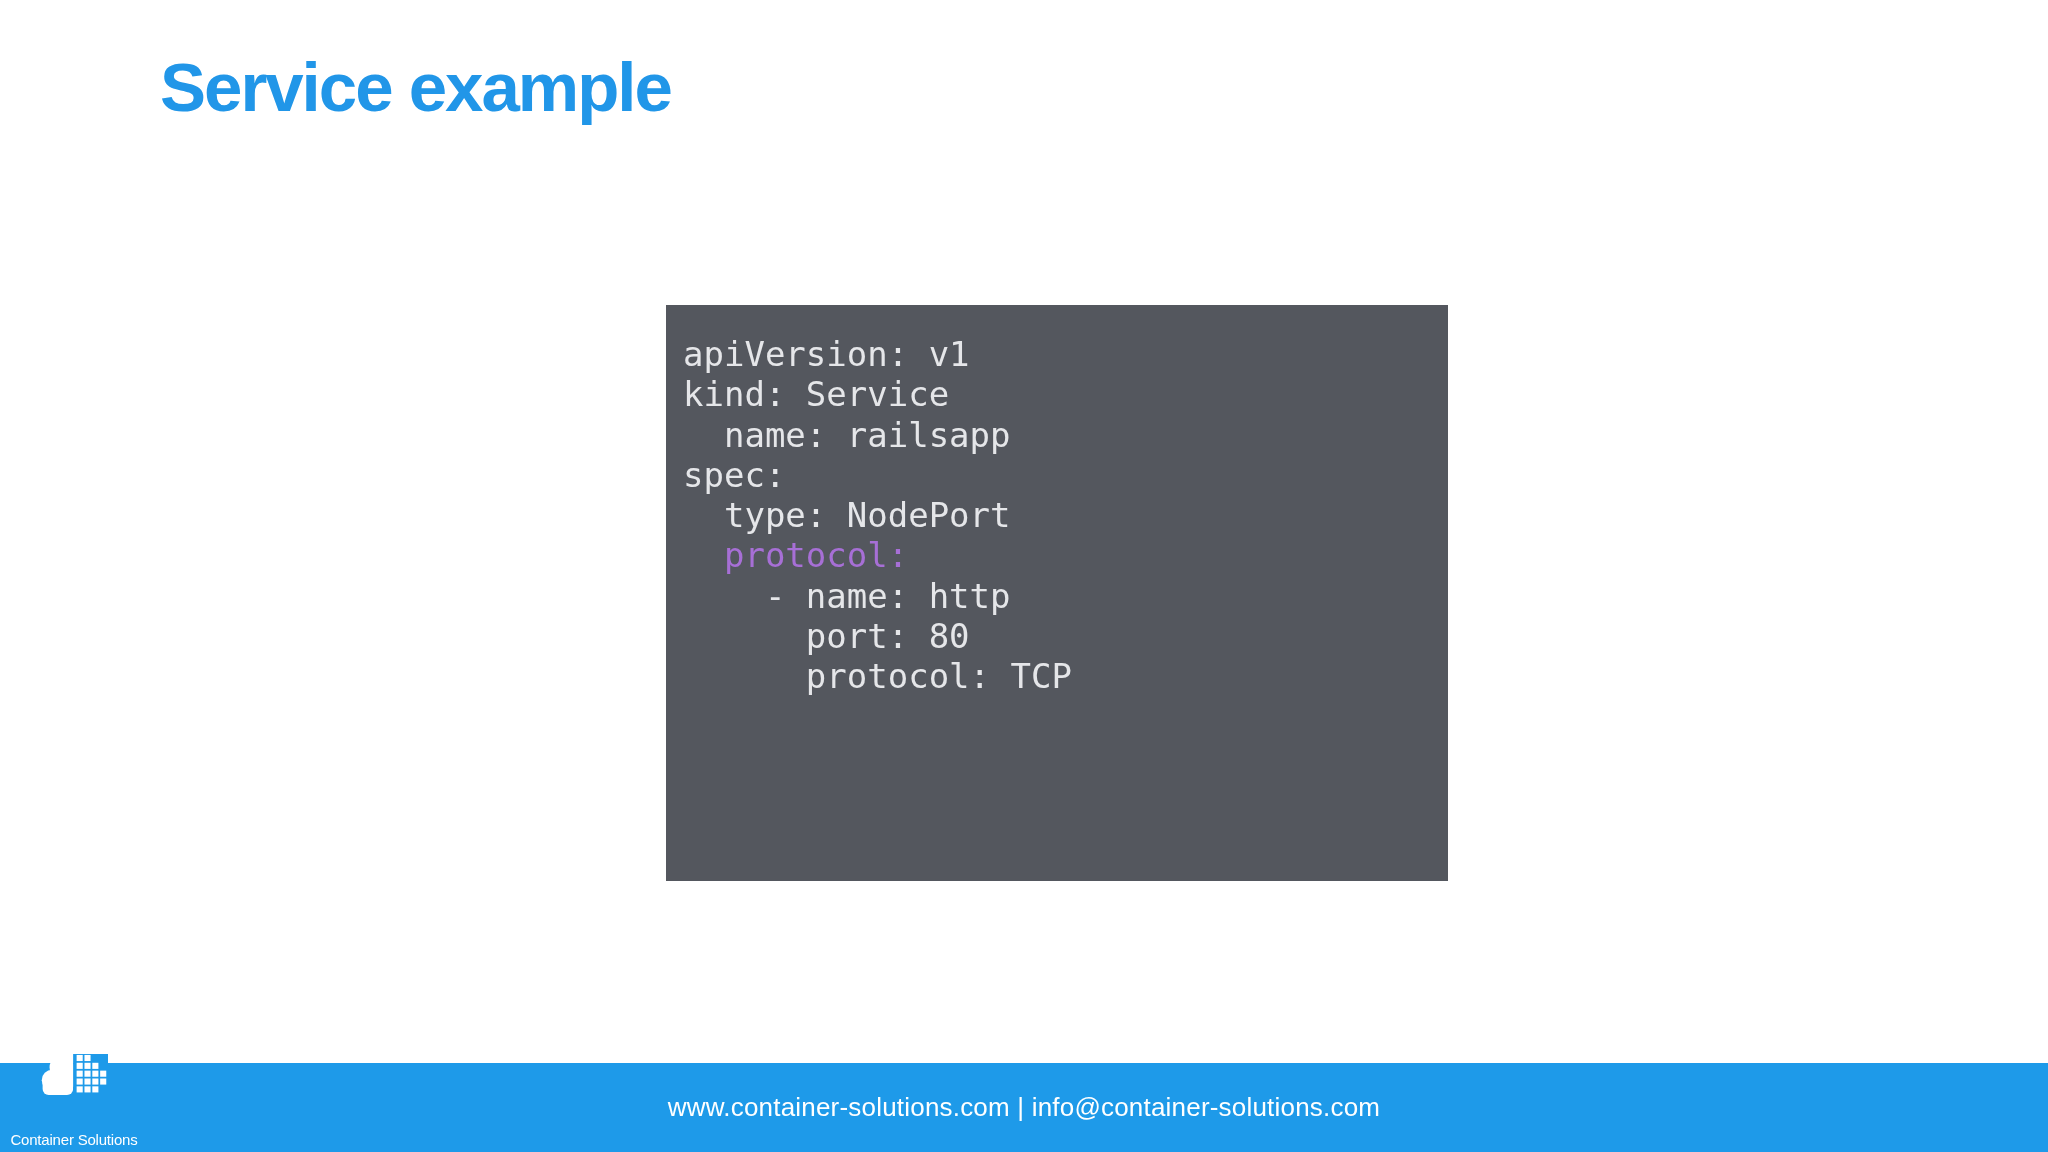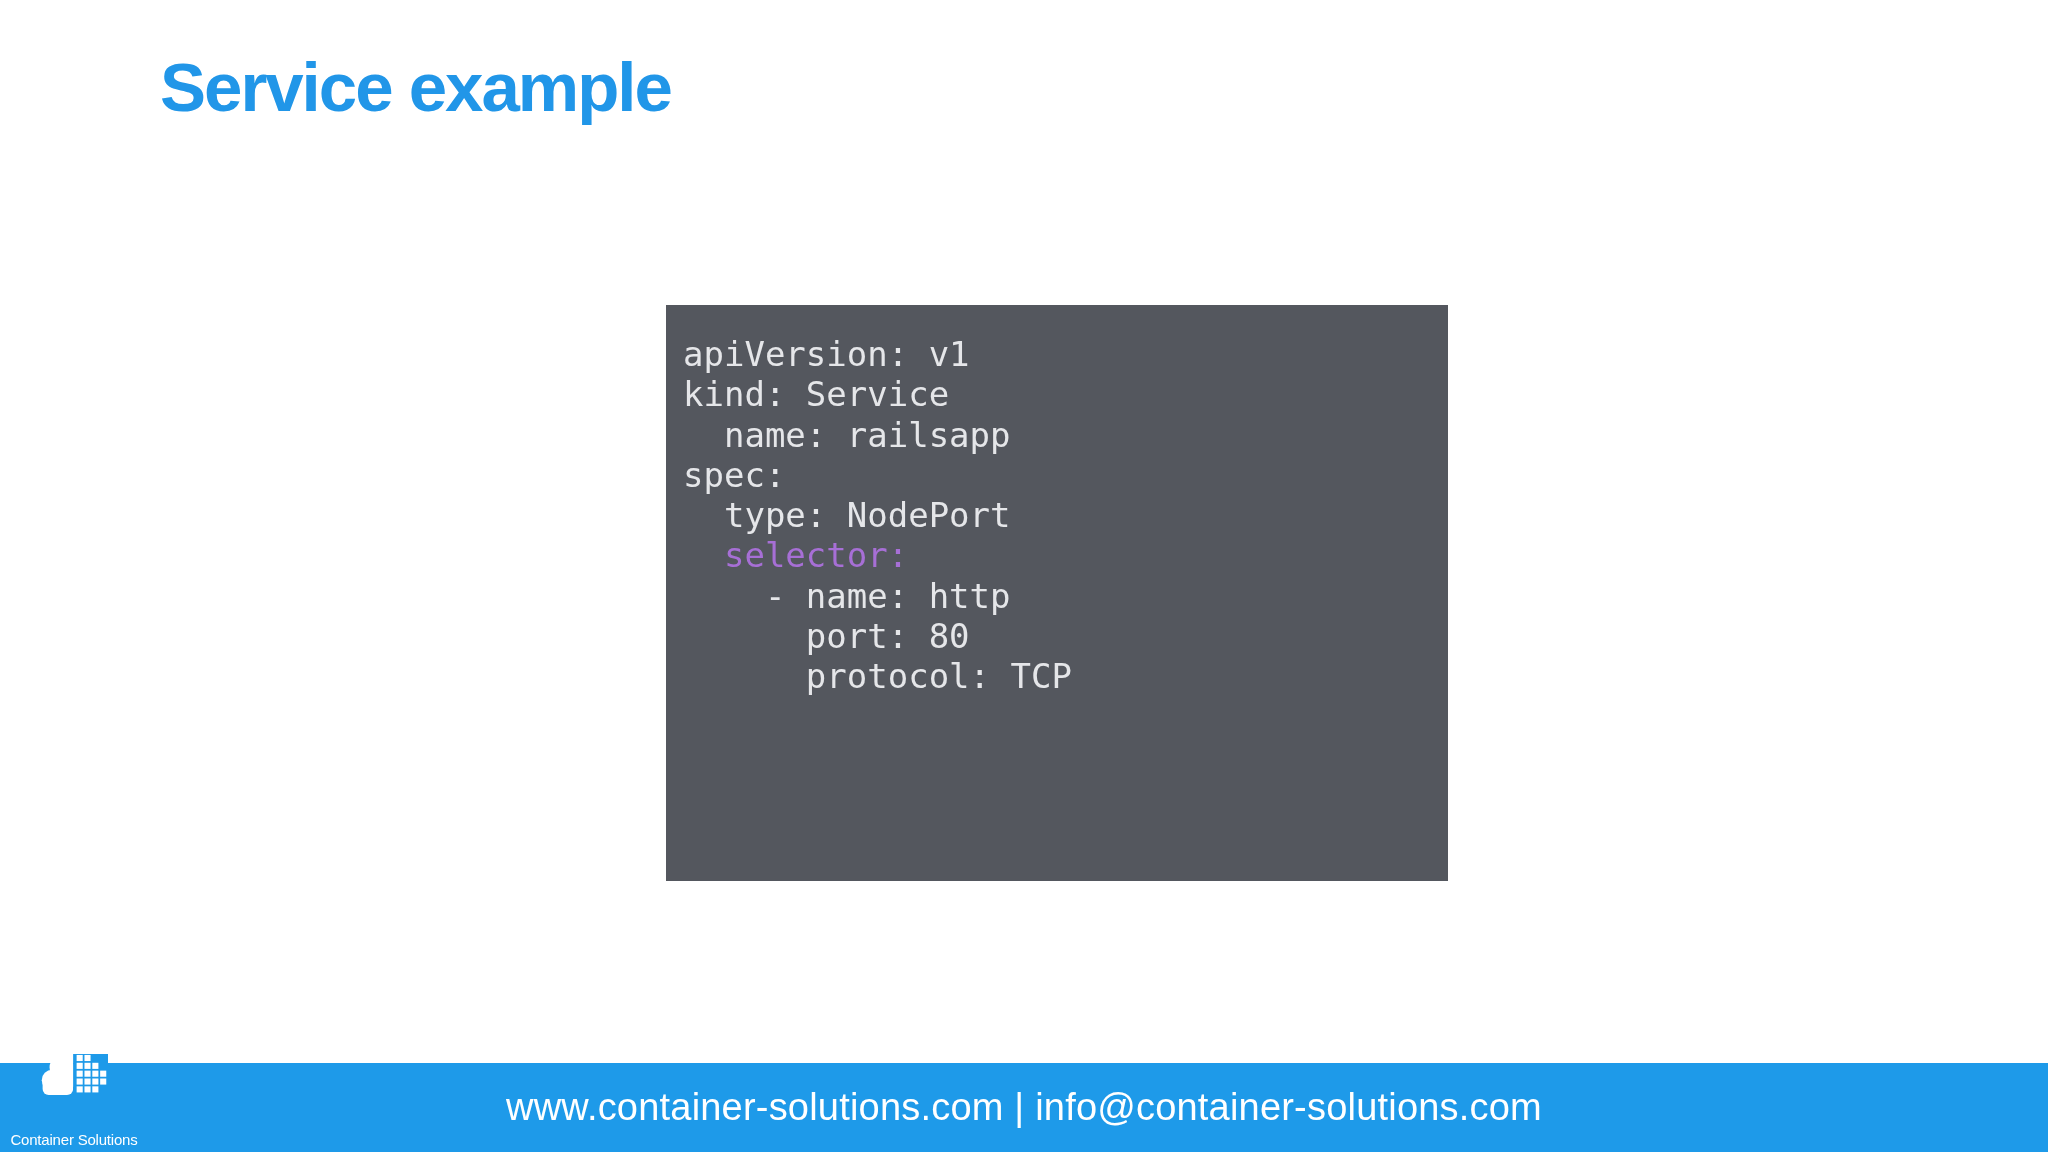--- a/index.html
+++ b/index.html
@@ -59,21 +59,21 @@
   .footer-contact {
     position: absolute;
     left: 0;
     right: 0;
     top: 0;
     height: 89px;
     display: flex;
     align-items: center;
     justify-content: center;
     color: var(--white);
-    font-size: 38px;
+    font-size: 26px;
     letter-spacing: 0.2px;
     white-space: nowrap;
   }
   .logo {
     position: absolute;
     left: 14px;
     bottom: 4px;
     width: 120px;
     display: flex;
     flex-direction: column;
@@ -95,21 +95,21 @@
 <div class="slide">
 
   <h1 class="page-title">Service example</h1>
 
   <div class="code-block">
     <div class="code-line">apiVersion: v1</div>
     <div class="code-line">kind: Service</div>
     <div class="code-line">  name: railsapp</div>
     <div class="code-line">spec:</div>
     <div class="code-line">  type: NodePort</div>
-    <div class="code-line hl">  selector:</div>
+    <div class="code-line hl">  protocol:</div>
     <div class="code-line">    - name: http</div>
     <div class="code-line">      port: 80</div>
     <div class="code-line">      protocol: TCP</div>
   </div>
 
   <div class="footer-bar">
     <div class="footer-contact">www.container-solutions.com | info@container-solutions.com</div>
 
     <div class="logo">
       <svg width="68" height="42" viewBox="0 0 78 48">

